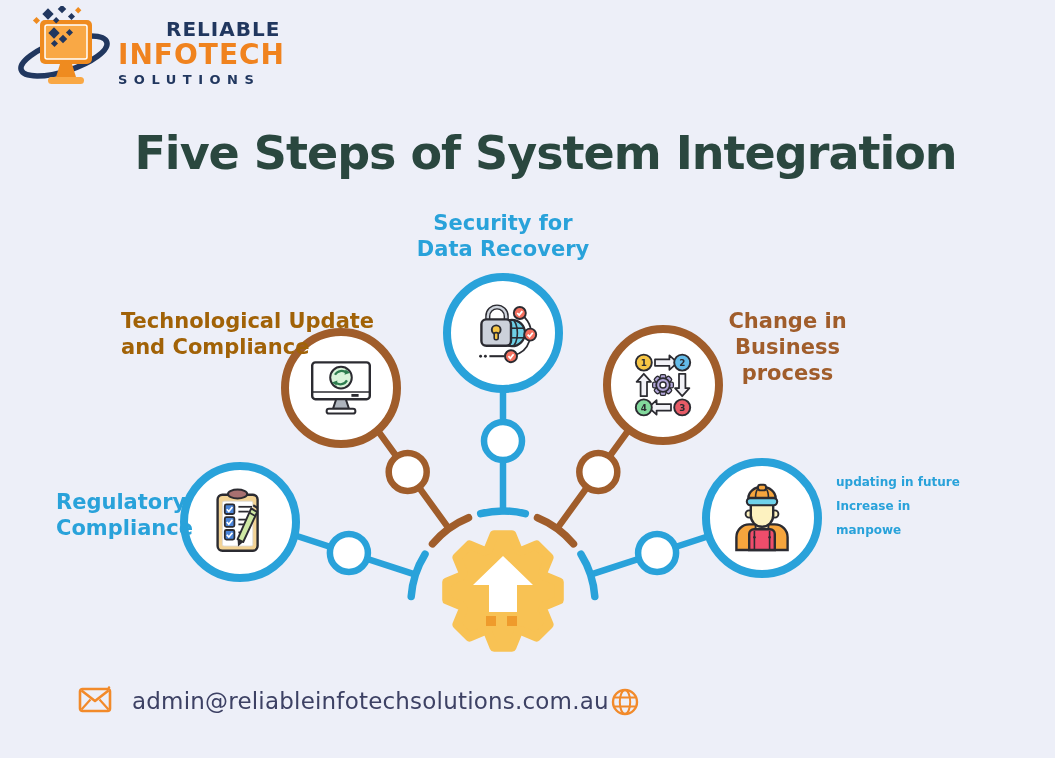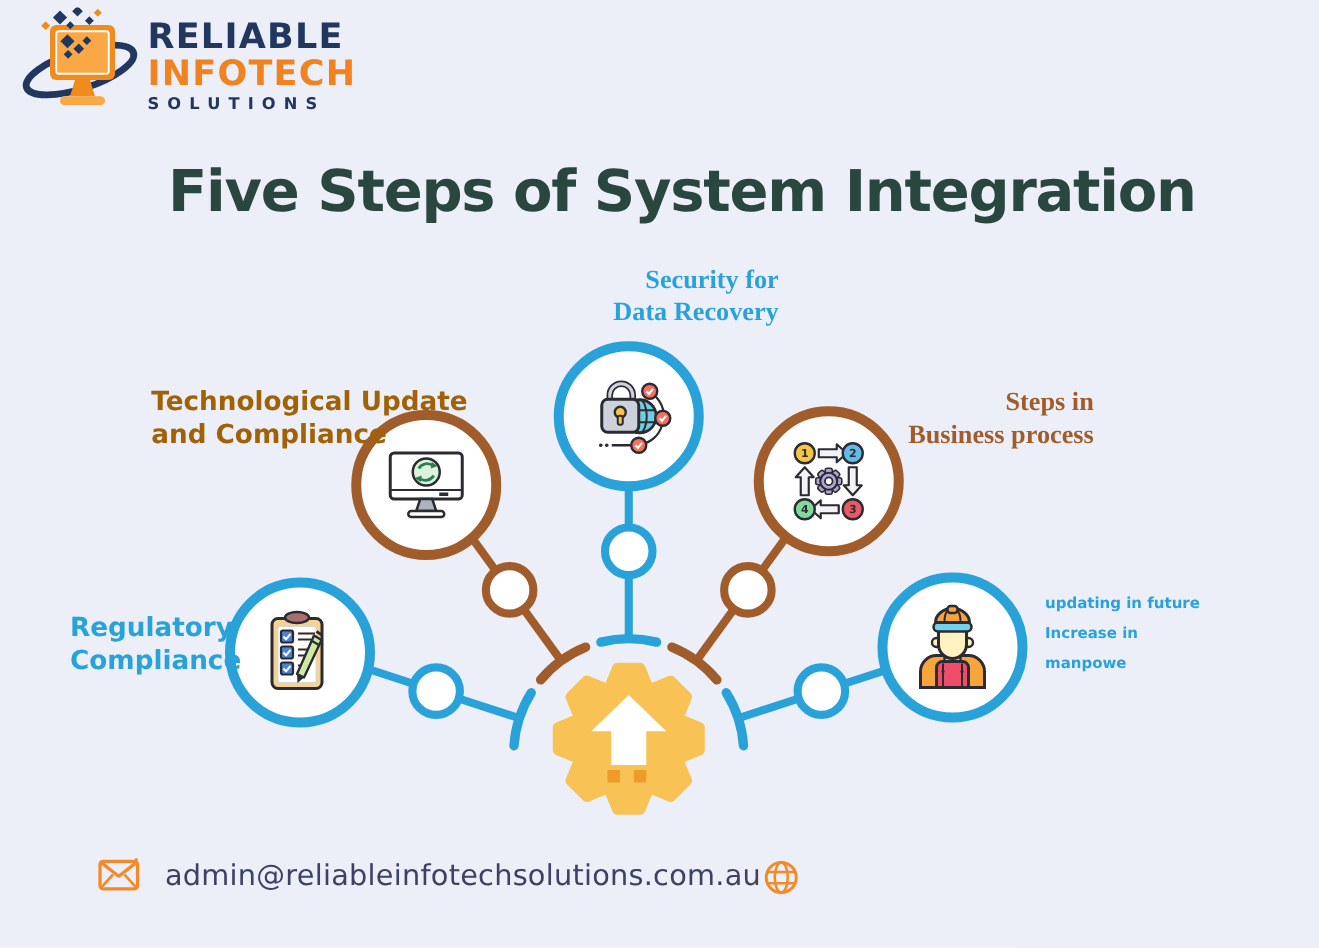--- a/index.html
+++ b/index.html
@@ -4,21 +4,21 @@
 <style>
   html,body{margin:0;padding:0;}
   .canvas{
     position:relative; width:1055px; height:758px; overflow:hidden;
     background:var(--background,#edeff8);
     font-family:"DejaVu Sans","Liberation Sans",sans-serif;
   }
   
   .logo{position:absolute; left:16px; top:6px; display:flex; align-items:center; gap:6px;}
   .logo-text{display:flex; flex-direction:column; line-height:1;}
-  .logo-line1{font-size:28px; font-weight:bold; color:var(--logo-navy); letter-spacing:1px;}
+  .logo-line1{font-size:20px; font-weight:bold; color:var(--logo-navy); letter-spacing:1px;margin-left:48px;}
   .logo-line2{font-size:28px; font-weight:bold; color:var(--logo-orange); letter-spacing:1px; margin-top:2px;}
   .logo-line3{font-size:13px; font-weight:bold; color:var(--logo-navy); letter-spacing:6.5px; margin-top:4px;}
   
   .title{
     position:absolute; left:0; top:108px; width:1055px; margin:18px;
     text-align:center; font-size:46px; font-weight:bold; letter-spacing:-1px;
     color:var(--title-color);
   }
   
   .diagram{position:absolute; left:0; top:0; width:1055px; height:758px;}
@@ -29,21 +29,21 @@
   .dot{fill:var(--node-fill); stroke-width:6.5;}
   .gearbody{fill:var(--gear-yellow); stroke:var(--gear-yellow); stroke-width:9; stroke-linejoin:round;}
   
   .node{
     position:absolute; width:120px; height:120px; box-sizing:border-box;
     border:8px solid #000; border-radius:50%; background:var(--node-fill);
     display:flex; align-items:center; justify-content:center;
   }
   
   .label{position:absolute; font-weight:bold; font-size:21px; line-height:26px;}
-  .label.center{text-align:right;font-family:Liberation Serif, serif;}
+  .label.center{text-align:center;}
   .label.small{font-size:12px; line-height:24px;}
   
   .footer-item{position:absolute; display:flex; align-items:flex-end; gap:20px;}
   .footer-text{font-size:23px; color:var(--footer-text); letter-spacing:0.2px;}
   
   .ic{color:#2b2b31;}
 </style>
 </head>
 <body>
 
@@ -239,21 +239,21 @@
     <div>Security for</div>
     <div>Data Recovery</div>
   </div>
 
   <div class="label" style="left: 121px; top: 308px; color: #a16207;">
     <div>Technological Update</div>
     <div>and Compliance</div>
   </div>
 
   <div class="label center" style="left: 700px; top: 308px; width: 175px; color: rgb(160, 93, 43);">
-    <div>Steps in</div>
+    <div>Change in</div>
     <div>Business process</div>
   </div>
 
   <div class="label" style="left: 56px; top: 489px; color: rgb(41, 162, 218);">
     <div>Regulatory</div>
     <div>Compliance</div>
   </div>
 
   <div class="label small" style="left: 836px; top: 470px; color: rgb(41, 162, 218);">
     <div>updating in future</div>

